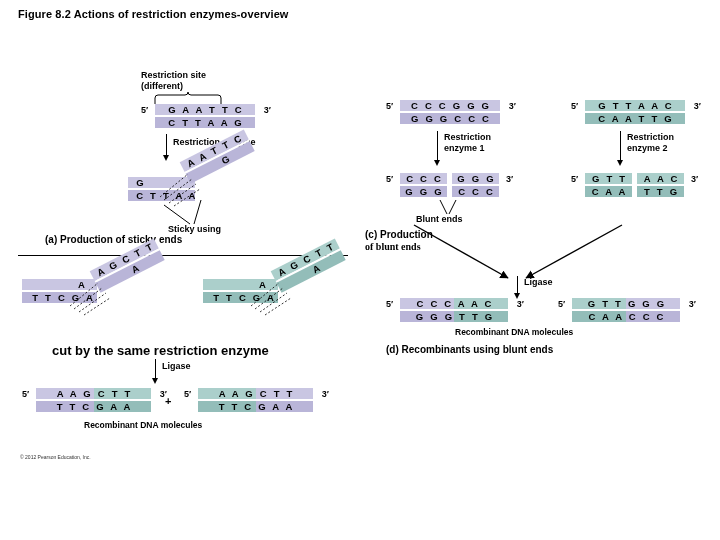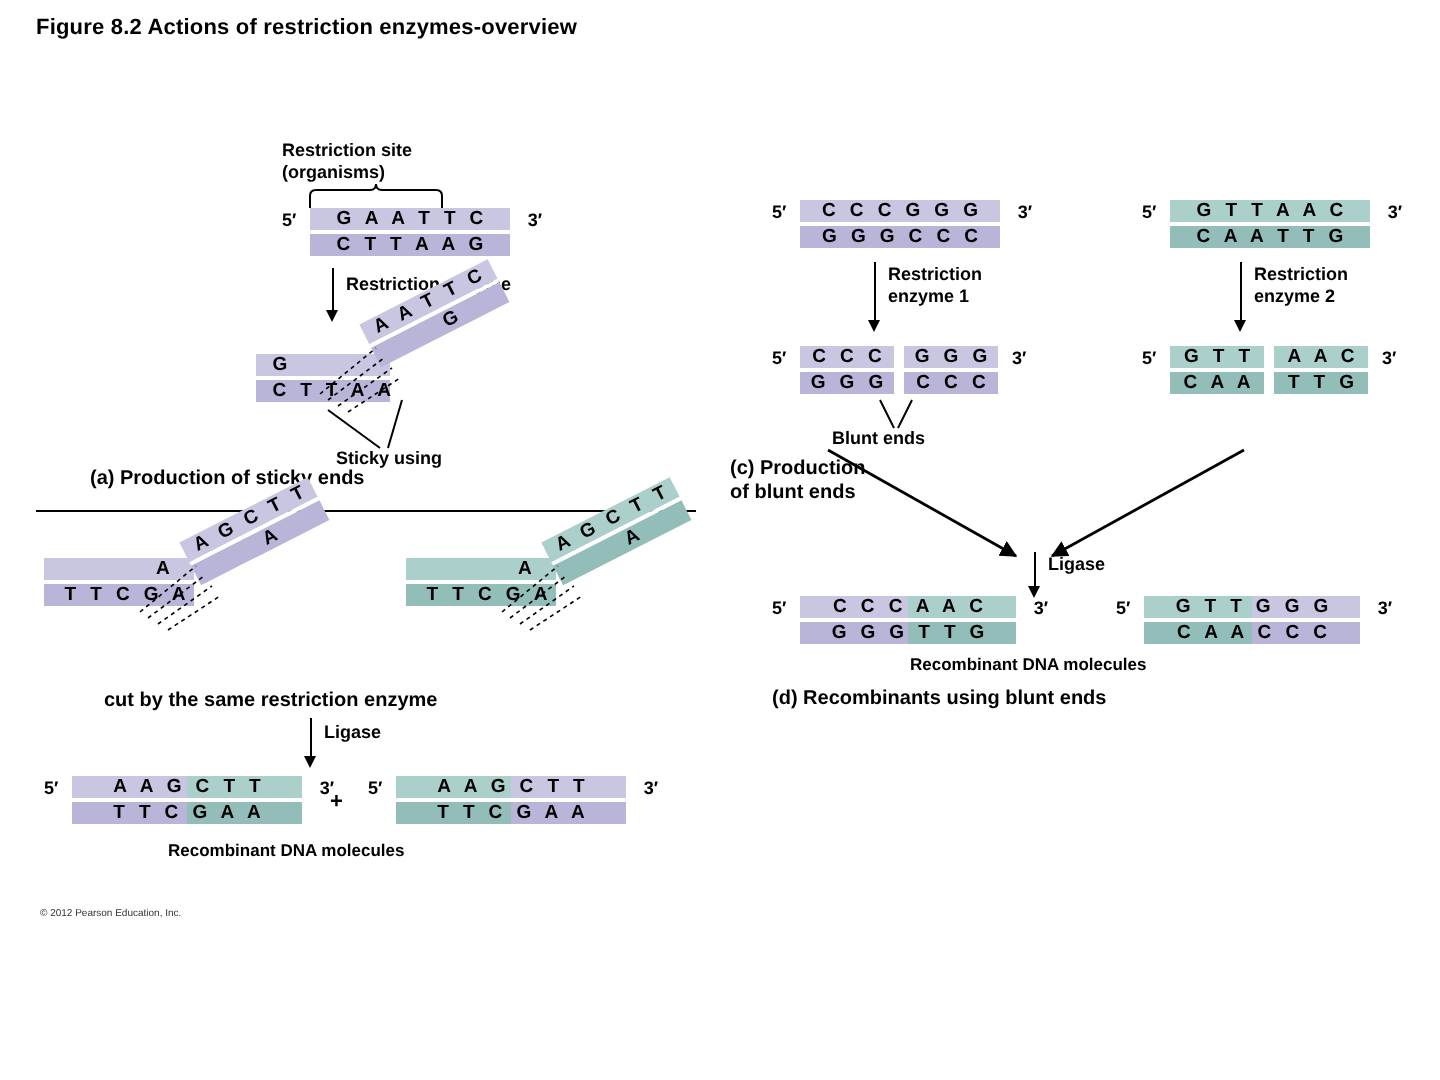--- a/index.html
+++ b/index.html
@@ -55,21 +55,21 @@
   svg{display:block;overflow:visible;}
 </style>
 </head>
 <body>
 
 <div class="fig-title">Figure 8.2  Actions of restriction enzymes-overview</div>
 
 <div class="canvas">
 
   <div class="txt" style="left:141px;top:40px;">Restriction site</div>
-  <div class="txt" style="left:141px;top:51px;">(organisms)</div>
+  <div class="txt" style="left:141px;top:51px;">(different)</div>
 
   <svg style="position:absolute;left:154px;top:63px;" width="70" height="12">
     <path d="M1,11 L1,5 Q1,2 4,2 L31,2 Q34,2 34,-1 Q34,2 37,2 L64,2 Q67,2 67,5 L67,11" fill="none" stroke="#000" stroke-width="1"></path>
   </svg>
 
   <div class="duplex" style="left:155px;top:74px;width:100px;">
     <div class="lbl5">5′</div>
     <div class="lbl3">3′</div>
     <div class="strand p-top">G A A T T C</div>
     <div class="gap"></div>
@@ -152,21 +152,21 @@
   </div>
   <svg style="position:absolute;left:249px;top:249px;" width="60" height="40">
     <g stroke="#000" stroke-width="0.8" stroke-dasharray="2,2" fill="none">
       <line x1="2" y1="27" x2="30" y2="4"></line>
       <line x1="6" y1="30" x2="34" y2="9"></line>
       <line x1="11" y1="33" x2="38" y2="14"></line>
       <line x1="16" y1="36" x2="42" y2="19"></line>
     </g>
   </svg>
 
-  <div class="txt reg" style="left:52px;top:315px;font-size:10px;">cut by the same restriction enzyme</div>
+  <div class="txt reg" style="left:52px;top:315px;font-size:13px;">cut by the same restriction enzyme</div>
 
   <div class="varrow" style="left:155px;top:329px;height:20px;"></div>
   <div class="txt" style="left:162px;top:331px;">Ligase</div>
 
   <div class="duplex" style="left:36px;top:358px;width:115px;">
     <div class="lbl5">5′</div>
     <div class="lbl3">3′</div>
     <div class="strand" style="background:linear-gradient(to right,#c9c6e2 0 50%,#abcfcb 50% 100%);">A A G C T T</div>
     <div class="gap"></div>
     <div class="strand" style="background:linear-gradient(to right,#b9b5d8 0 50%,#93bdb9 50% 100%);">T T C G A A</div>
@@ -214,21 +214,21 @@
 
   <svg style="position:absolute;left:430px;top:169px;" width="36" height="16">
     <g stroke="#000" stroke-width="1" fill="none">
       <line x1="17" y1="15" x2="10" y2="1"></line>
       <line x1="19" y1="15" x2="26" y2="1"></line>
     </g>
   </svg>
   <div class="txt" style="left:416px;top:184px;">Blunt ends</div>
 
   <div class="cap" style="left:365px;top:199px;">(c) Production</div>
-  <div class="cap" style="left:365px;top:211px;">of blunt ends</div>
+  <div class="cap" style="left:365px;top:211px;font-family:Liberation Serif, serif;">of blunt ends</div>
 
   <div class="duplex" style="left:585px;top:70px;width:100px;">
     <div class="lbl5">5′</div>
     <div class="lbl3">3′</div>
     <div class="strand t-top">G T T A A C</div>
     <div class="gap"></div>
     <div class="strand t-bot">C A A T T G</div>
   </div>
 
   <div class="varrow" style="left:620px;top:101px;height:30px;"></div>

